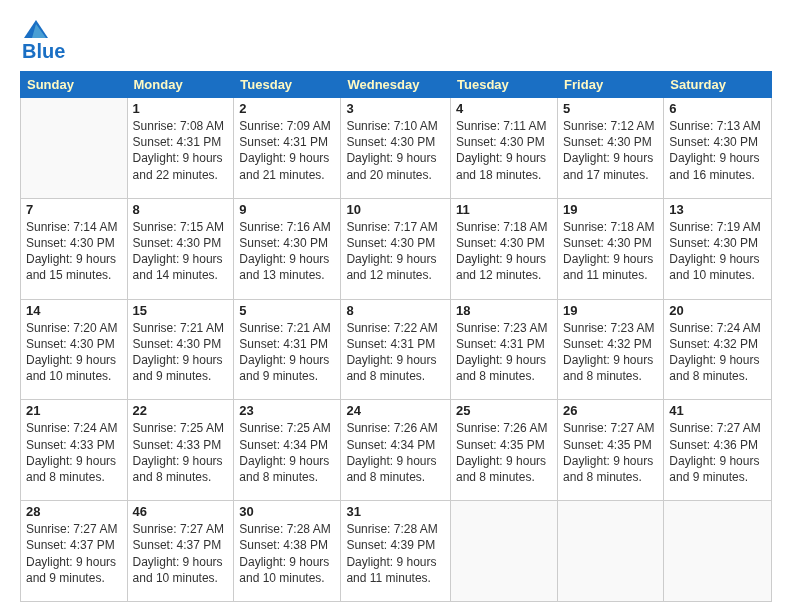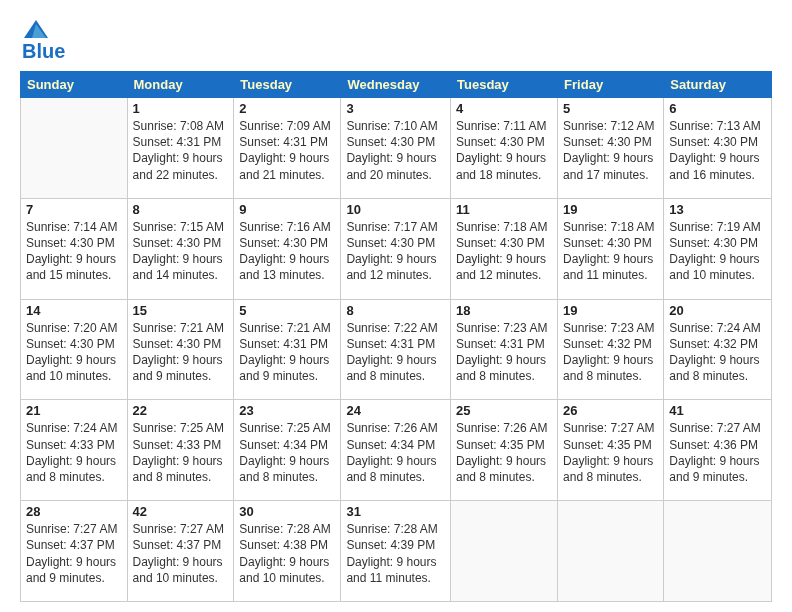--- a/index.html
+++ b/index.html
@@ -248,21 +248,21 @@
             <span class="day-number">41</span>
             <div class="day-info">Sunrise: 7:27 AM<br>Sunset: 4:36 PM<br>Daylight: 9 hours and 9 minutes.</div>
           </td>
         </tr>
         <tr>
           <td>
             <span class="day-number">28</span>
             <div class="day-info">Sunrise: 7:27 AM<br>Sunset: 4:37 PM<br>Daylight: 9 hours and 9 minutes.</div>
           </td>
           <td>
-            <span class="day-number">42</span>
+            <span class="day-number">46</span>
             <div class="day-info">Sunrise: 7:27 AM<br>Sunset: 4:37 PM<br>Daylight: 9 hours and 10 minutes.</div>
           </td>
           <td>
             <span class="day-number">30</span>
             <div class="day-info">Sunrise: 7:28 AM<br>Sunset: 4:38 PM<br>Daylight: 9 hours and 10 minutes.</div>
           </td>
           <td>
             <span class="day-number">31</span>
             <div class="day-info">Sunrise: 7:28 AM<br>Sunset: 4:39 PM<br>Daylight: 9 hours and 11 minutes.</div>
           </td>

